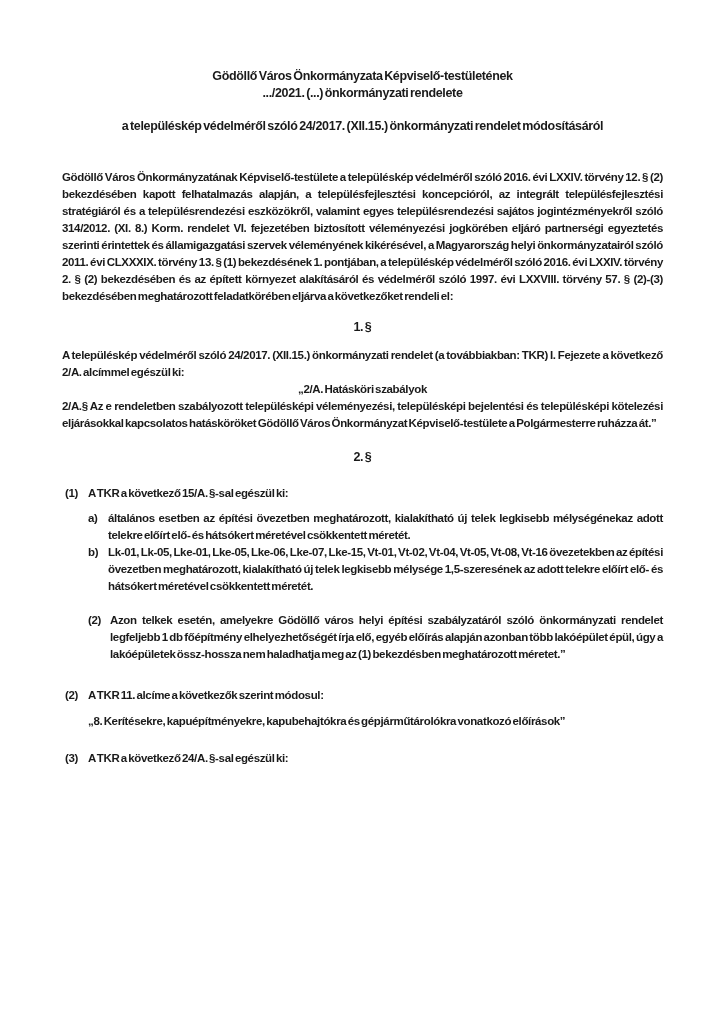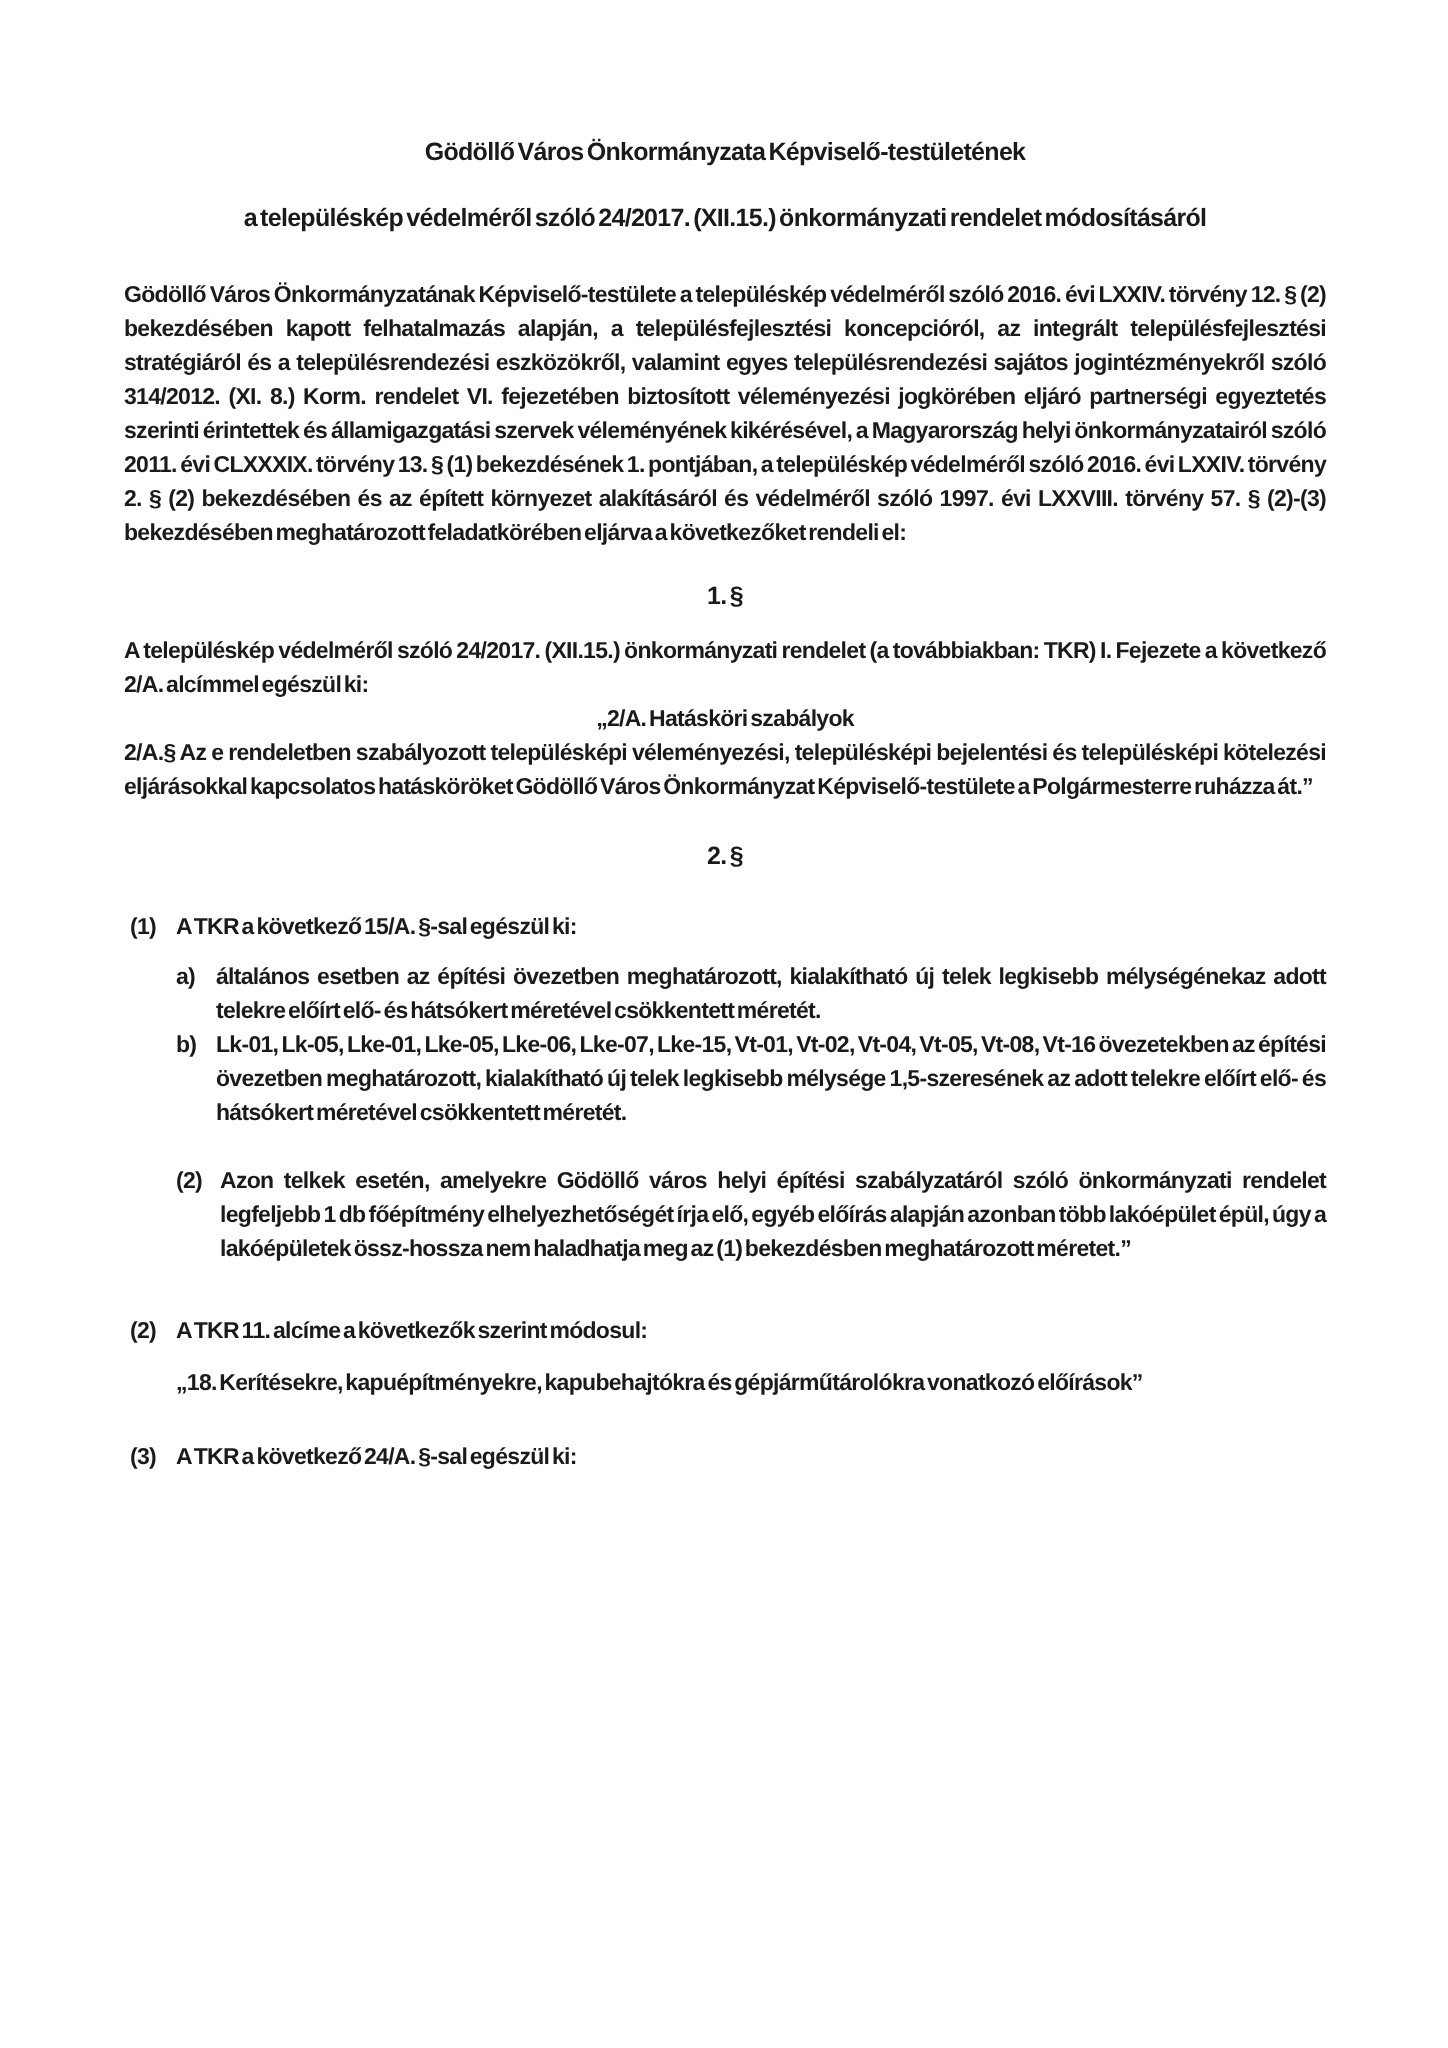--- a/index.html
+++ b/index.html
@@ -23,21 +23,21 @@
   .content {
     position: absolute;
     left: 62px;
     top: 68px;
     width: 601px;
   }
   .just   { text-align: justify; }
 
   .doc-title-line  { text-align: center; font-size: 12.5px; }
   .doc-subject     { text-align: center; font-size: 12.5px; margin-top: 16px; }
-  .preamble        { margin-top: 22px; }
+  .preamble        { margin-top: 34px; }
   .sec-heading     { text-align: center; margin-top: 14px; font-size: 12.5px; }
   .sec-heading.h2  { margin-top: 17px; }
   .s1-intro        { margin-top: 11px; }
   .s1-quote-title  { text-align: center; }
 
   .item { display: flex; margin-top: 19px; }
   .item.i2 { margin-top: 24px; }
   .item.i3 { margin-top: 20px; }
   .item-num  { width: 26px; flex: 0 0 26px; padding-left: 3px; }
   .item-text { flex: 1; }
@@ -53,20 +53,21 @@
   .quote-line { margin-left: 26px; margin-top: 9px; }
   .quote-para { margin-left: 26px; margin-top: 10px; text-align: justify; }
 </style>
 </head>
 <body>
 
 <div class="page">
   <div class="content">
 
     <div class="doc-title-line">Gödöllő Város Önkormányzata Képviselő-testületének</div>
+    <div class="doc-title-line">.../2021. (...) önkormányzati rendelete</div>
     <div class="doc-subject">a településkép védelméről szóló 24/2017. (XII.15.) önkormányzati rendelet módosításáról</div>
 
     <div class="preamble just">Gödöllő Város Önkormányzatának Képviselő-testülete a településkép védelméről szóló 2016. évi LXXIV. törvény 12. § (2) bekezdésében kapott felhatalmazás alapján, a településfejlesztési koncepcióról, az integrált településfejlesztési stratégiáról és a településrendezési eszközökről, valamint egyes településrendezési sajátos jogintézményekről szóló 314/2012. (XI. 8.) Korm. rendelet VI. fejezetében biztosított véleményezési jogkörében eljáró partnerségi egyeztetés szerinti érintettek és államigazgatási szervek véleményének kikérésével, a Magyarország helyi önkormányzatairól szóló 2011. évi CLXXXIX. törvény 13. § (1) bekezdésének 1. pontjában, a településkép védelméről szóló 2016. évi LXXIV. törvény 2. § (2) bekezdésében és az épített környezet alakításáról és védelméről szóló 1997. évi LXXVIII. törvény 57. § (2)-(3) bekezdésében meghatározott feladatkörében eljárva a következőket rendeli el:</div>
 
     <div class="sec-heading">1. §</div>
     <div class="s1-intro just">A településkép védelméről szóló 24/2017. (XII.15.) önkormányzati rendelet (a továbbiakban: TKR) I. Fejezete a következő 2/A. alcímmel egészül ki:</div>
     <div class="s1-quote-title">„2/A. Hatásköri szabályok</div>
     <div class="just">2/A.§ Az e rendeletben szabályozott településképi véleményezési, településképi bejelentési és településképi kötelezési eljárásokkal kapcsolatos hatásköröket Gödöllő Város Önkormányzat Képviselő-testülete a Polgármesterre ruházza át.”</div>
 
     <div class="sec-heading h2">2. §</div>
@@ -88,21 +89,21 @@
       <div class="point para2">
         <div class="p-marker">(2)</div>
         <div class="p-text">Azon telkek esetén, amelyekre Gödöllő város helyi építési szabályzatáról szóló önkormányzati rendelet legfeljebb 1 db főépítmény elhelyezhetőségét írja elő, egyéb előírás alapján azonban több lakóépület épül, úgy a lakóépületek össz-hossza nem haladhatja meg az (1) bekezdésben meghatározott méretet.”</div>
       </div>
     </div>
 
     <div class="item i2">
       <div class="item-num">(2)</div>
       <div class="item-text">A TKR 11. alcíme a következők szerint módosul:</div>
     </div>
-    <div class="quote-line">„18. Kerítésekre, kapuépítményekre, kapubehajtókra és gépjárműtárolókra vonatkozó előírások”</div>
+    <div class="quote-line">„8. Kerítésekre, kapuépítményekre, kapubehajtókra és gépjárműtárolókra vonatkozó előírások”</div>
 
     <div class="item i3">
       <div class="item-num">(3)</div>
       <div class="item-text">A TKR a következő 24/A. §-sal egészül ki:</div>
     </div>
 
   </div>
 </div>
 
 </body></html>

